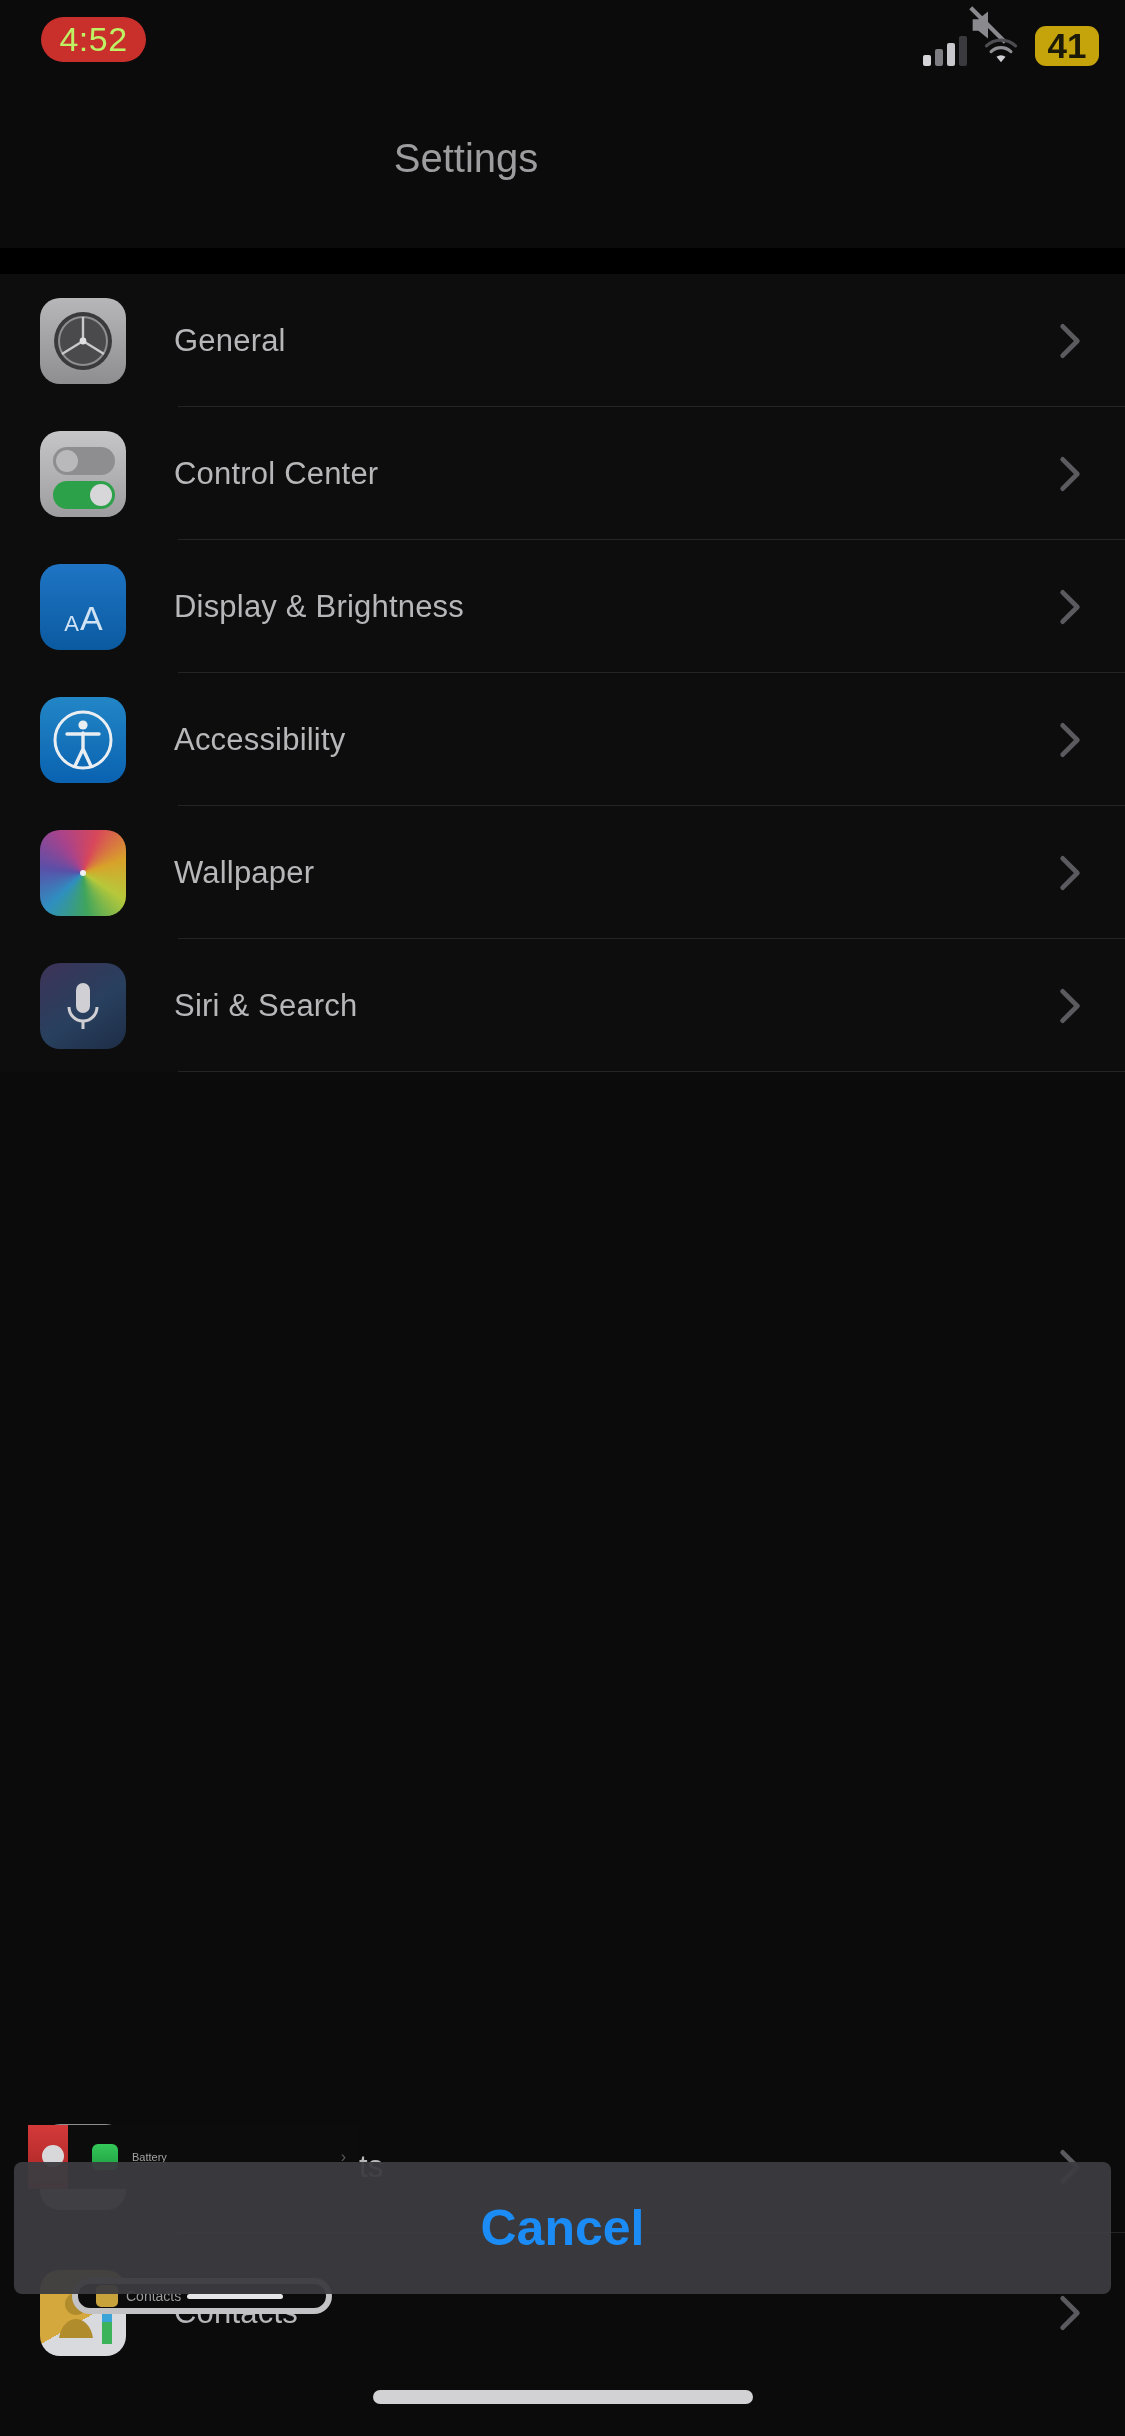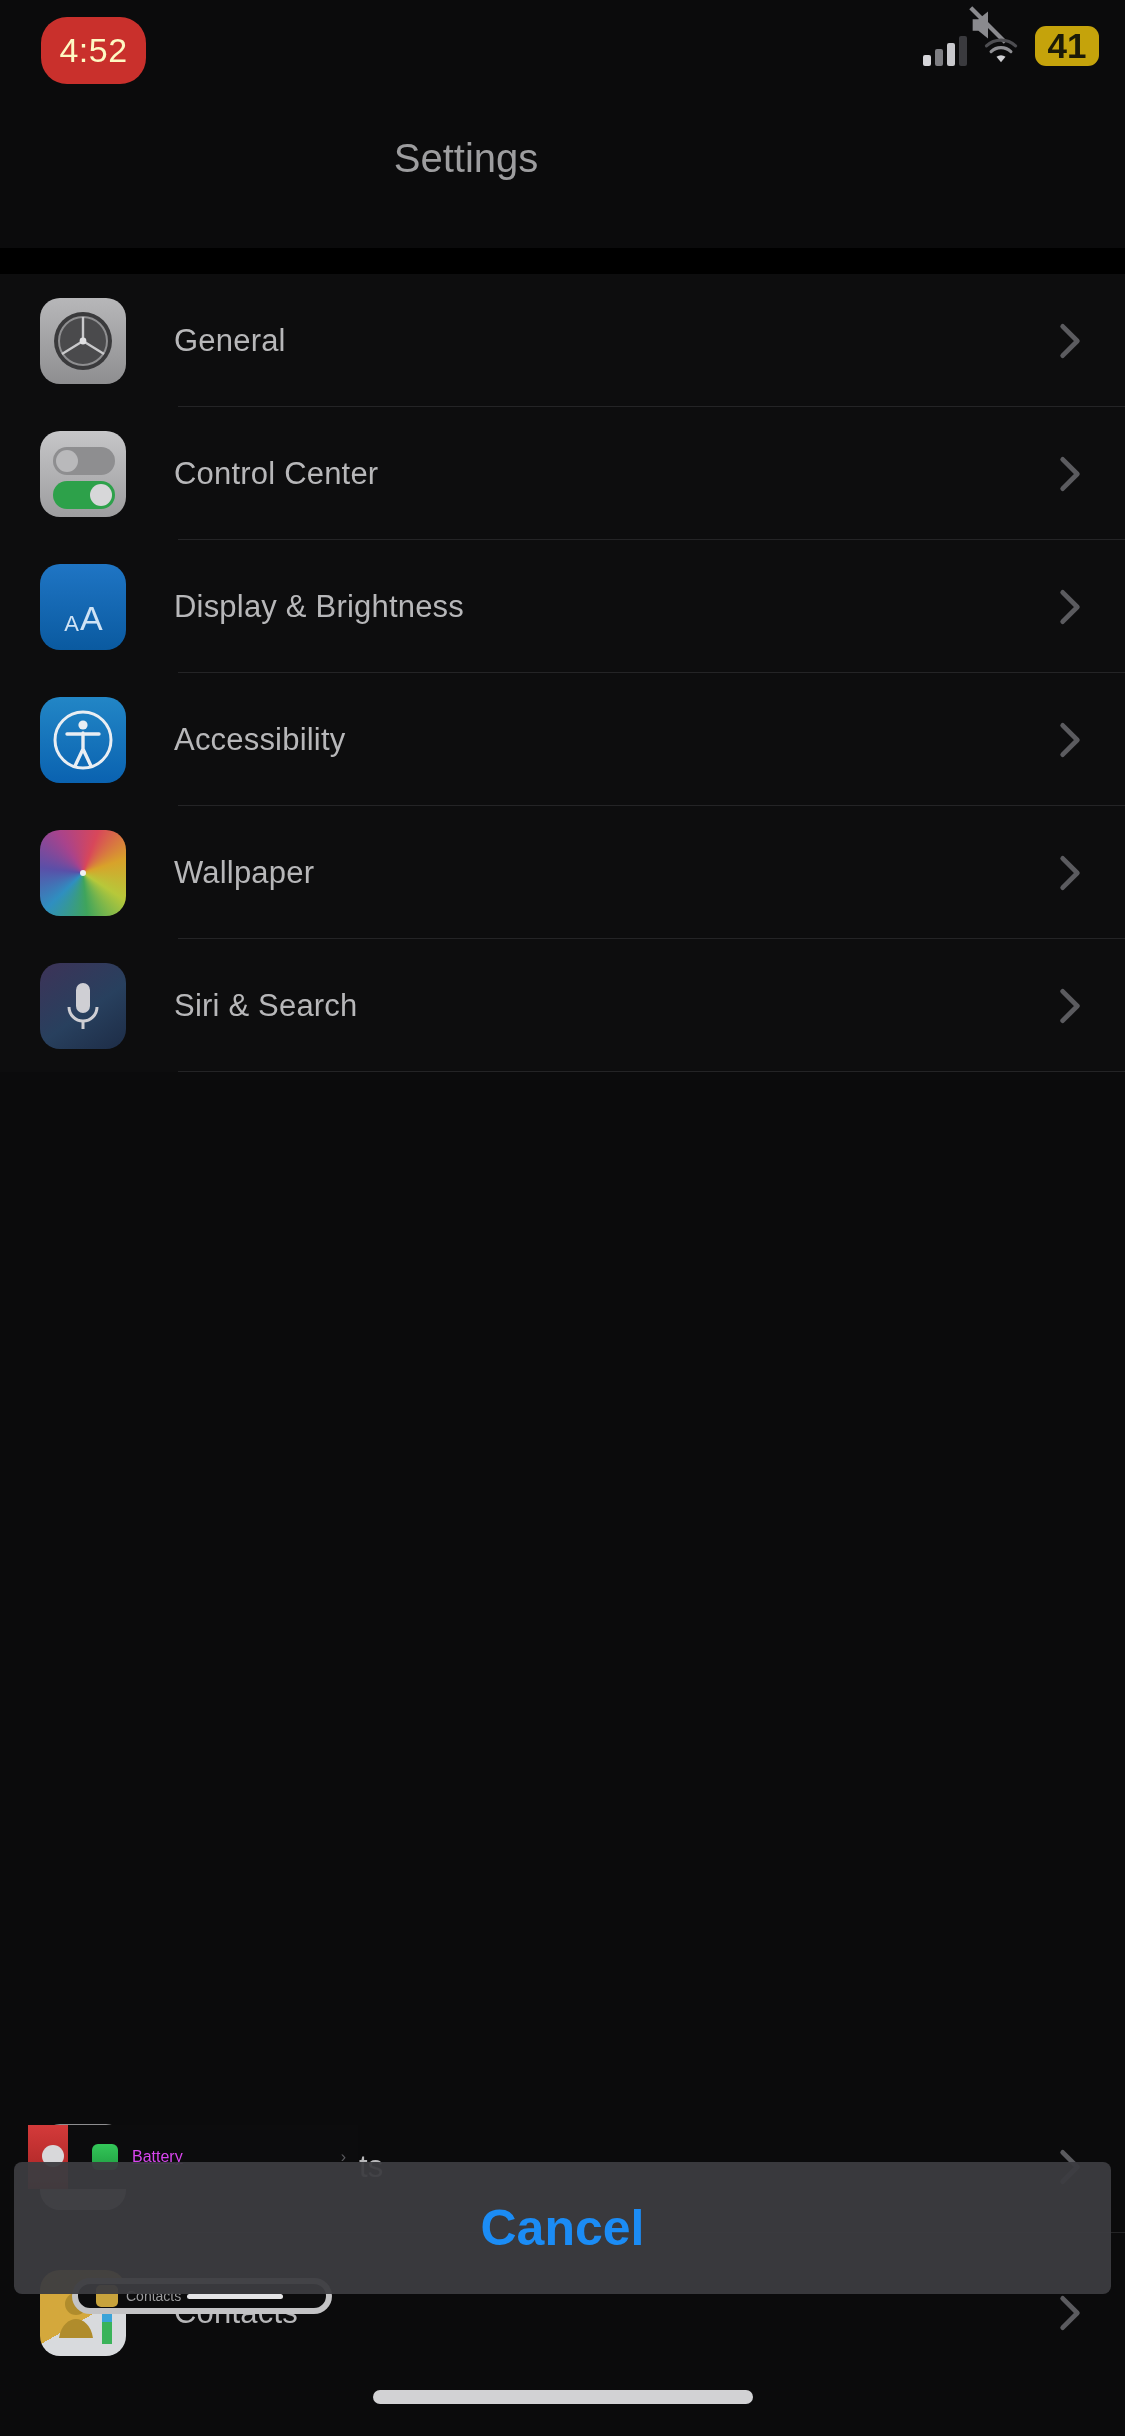--- a/index.html
+++ b/index.html
@@ -16,24 +16,24 @@
     overflow:hidden;
   }
 
   
   .statusbar{
     position:absolute; top:0; left:0; width:1125px; height:132px;
     z-index:5;
   }
   .time-pill{
     position:absolute; left:41px; top:17px;
-    width:105px; height:67px;
+    width:105px; height:45px;
     background:#c9302c; border-radius:26px;
     display:flex; align-items:center; justify-content:center;
-    color:#fef9c3; font-size:34px; letter-spacing:.5px;
+    color:#bef264; font-size:34px; letter-spacing:.5px;
   }
   .status-right{
     position:absolute; right:26px; top:8px;
     display:flex; align-items:flex-end; gap:14px; height:58px;
   }
   .mute-icon{ position:absolute; right:114px; top:2px; width:46px; height:46px; }
   .bars{ display:flex; align-items:flex-end; gap:4px; height:30px; }
   .bars i{ display:block; width:8px; background:#9a9a9e; border-radius:2px; }
   .bars i:nth-child(1){height:11px;background:#d6d6da;}
   .bars i:nth-child(2){height:17px;background:#7e7e82;}
@@ -144,21 +144,21 @@
     height:133px; padding-left:40px;
   }
   .bg-row .sep{ position:absolute; left:178px; right:0; bottom:0; height:1px; background:#242426; }
 
   
   .mini{
     position:absolute; left:28px; top:2125px; width:330px; height:64px;
     background:#0c0c0d; z-index:3; overflow:hidden; display:flex; align-items:center;
   }
   .mini-ic{ width:26px;height:26px;border-radius:6px;margin-left:64px;background:linear-gradient(180deg,#34c759,#1f9e41);}
-  .mini-lb{ color:#d946ef; font-size:16px; margin-left:14px;text-decoration:underline; }
+  .mini-lb{ color:#a3a3a3; font-size:11px; margin-left:14px;text-decoration:underline; }
   .mini-ch{ position:absolute; right:12px; color:#5a5a5e; font-size:16px; }
   .mini-red{
     position:absolute; left:28px; top:2125px; width:40px; height:64px;
     background:linear-gradient(180deg,#d43a3a,#a32222); z-index:4;
   }
   .mini-red::after{
     content:""; position:absolute; right:4px; top:20px; width:22px;height:22px;
     border-radius:50%; background:#d8d8da;
   }
   .mini2{

